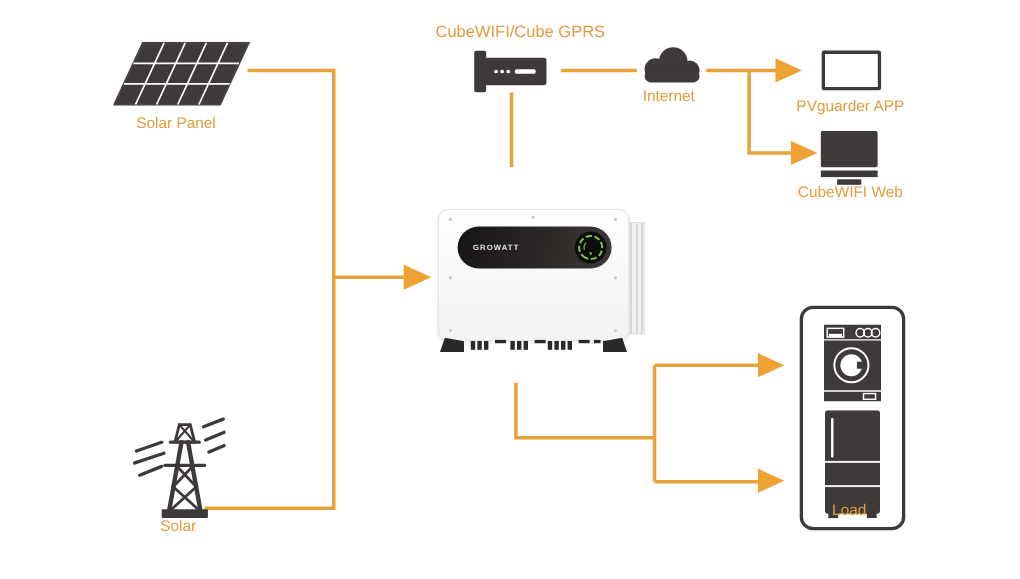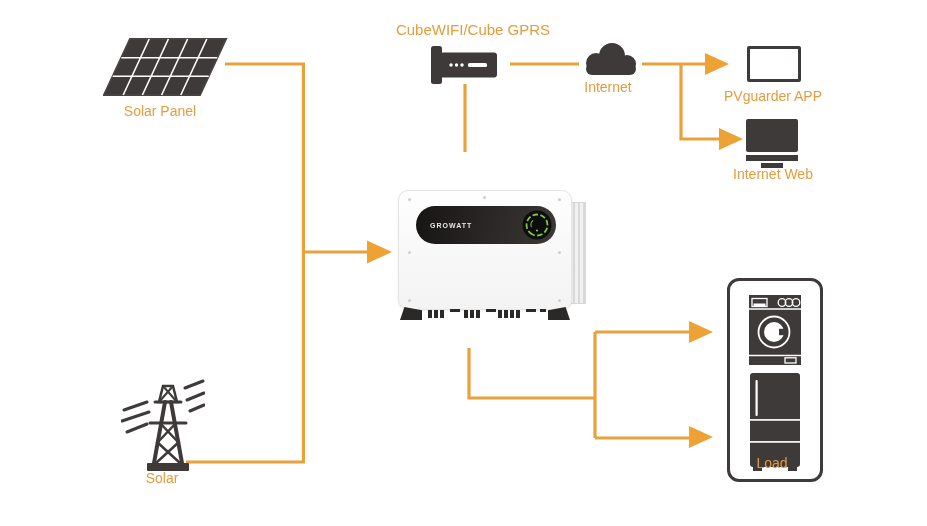--- a/index.html
+++ b/index.html
@@ -100,21 +100,21 @@
   <div class="lbl" id="internet-label">Internet</div>
 
   <div class="abs" id="app-icon"></div>
   <div class="lbl" id="app-label">PVguarder APP</div>
 
   <svg class="abs" id="web-icon" width="52" height="50" viewBox="0 0 52 50">
     <rect x="0" y="0" width="52" height="33" rx="2" fill="#3e3a39"></rect>
     <rect x="0" y="36" width="52" height="6" fill="#3e3a39"></rect>
     <rect x="15" y="44" width="22" height="5" fill="#3e3a39"></rect>
   </svg>
-  <div class="lbl" id="web-label">Internet Web</div>
+  <div class="lbl" id="web-label">CubeWIFI Web</div>
 
   <svg class="abs" id="tower-icon" width="84" height="94" viewBox="0 0 84 94">
     <g stroke="#3e3a39" fill="none" stroke-linecap="round">
       <rect x="26" y="85" width="42" height="8" rx="1" fill="#3e3a39" stroke="none"></rect>
       <path d="M33,85 L44,24 M61,85 L50,24" stroke-width="4"></path>
       <path d="M42,8 L52,8 L56,24 L38,24 Z" stroke-width="2.5"></path>
       <path d="M42,8 L56,24 M52,8 L38,24" stroke-width="2"></path>
       <path d="M34,24 H60" stroke-width="3"></path>
       <path d="M29,45 H65" stroke-width="3"></path>
       <path d="M39,45 L57,64 M55,45 L37,64 M36,64 L59,85 M58,64 L35,85" stroke-width="2.5"></path>

